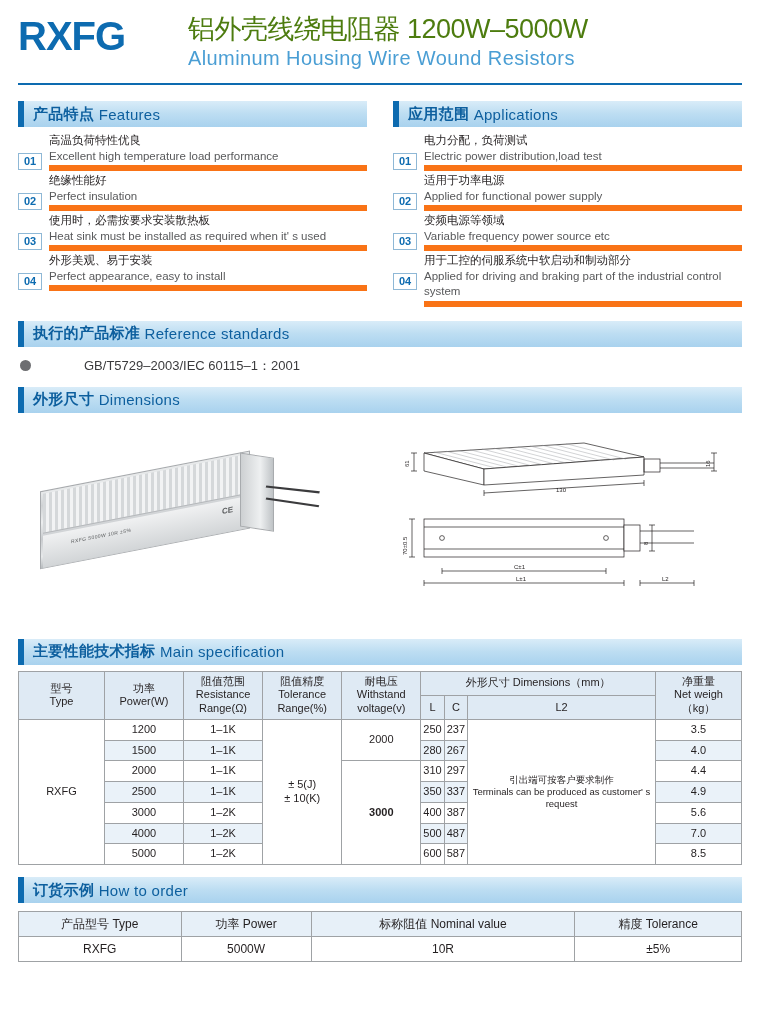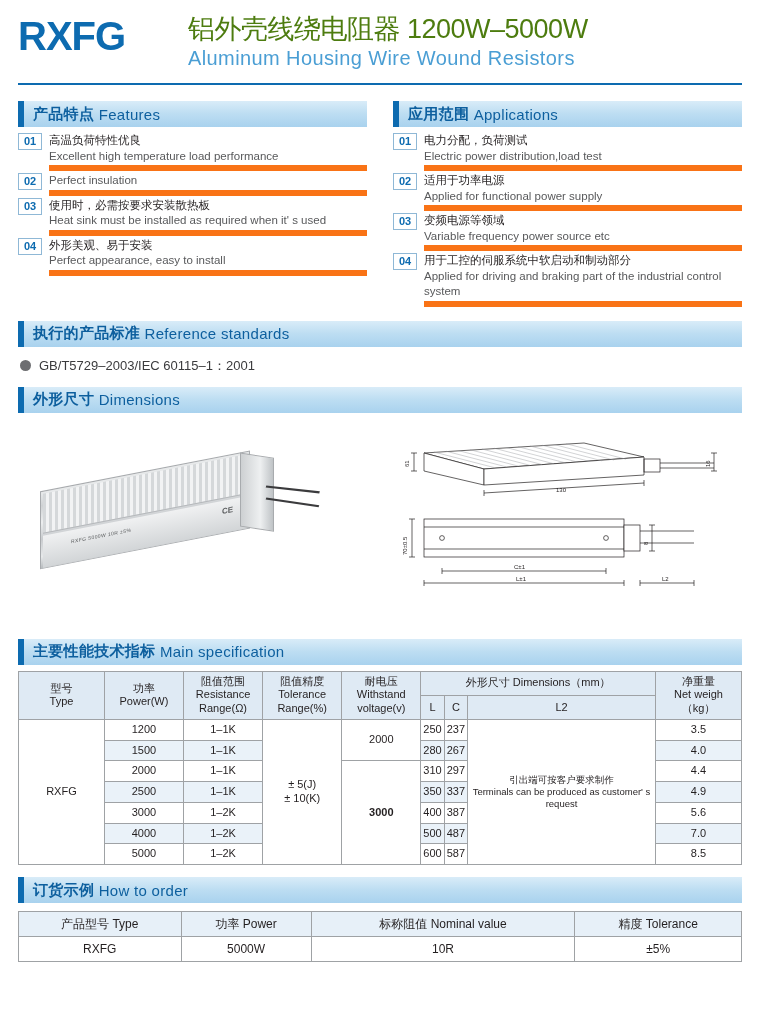--- a/index.html
+++ b/index.html
@@ -83,21 +83,21 @@
   .num-box {
     flex: 0 0 24px;
     height: 17px;
     border: 1px solid #8fb8d6;
     color: #0d6bb0;
     font-size: 11px;
     font-weight: bold;
     text-align: center;
     line-height: 15px;
     margin-right: 7px;
-    margin-top: 0;
+    margin-top: 20px;
     background: #fff;
   }
   .feat-text { flex: 1; min-width: 0; }
   .feat-cn {
     font-size: 11.5px;
     color: #231f20;
     line-height: 1.35;
   }
   .feat-en {
     font-size: 11.5px;
@@ -109,20 +109,21 @@
 
   
   .section { margin-top: 12px; }
   .std-line {
     display: flex;
     align-items: center;
     font-size: 13px;
     color: #3b3b3d;
     margin-top: 10px;
     padding-left: 2px;
+    gap: 45px;
   }
   .bullet {
     width: 11px; height: 11px;
     border-radius: 50%;
     background: #6d6e71;
     display: inline-block;
     margin-right: 8px;
   }
 
   
@@ -255,20 +256,21 @@
         <div class="feature-row">
           <div class="num-box">01</div>
           <div class="feat-text">
             <div class="feat-cn">高温负荷特性优良</div>
             <div class="feat-en">Excellent high temperature load performance</div>
           </div>
         </div>
         <div class="feature-row">
           <div class="num-box">02</div>
           <div class="feat-text">
+            <div class="feat-cn">绝缘性能好</div>
             <div class="feat-en">Perfect  insulation</div>
           </div>
         </div>
         <div class="feature-row">
           <div class="num-box">03</div>
           <div class="feat-text">
             <div class="feat-cn">使用时，必需按要求安装散热板</div>
             <div class="feat-en">Heat sink must be installed as required when it' s used</div>
           </div>
         </div>

